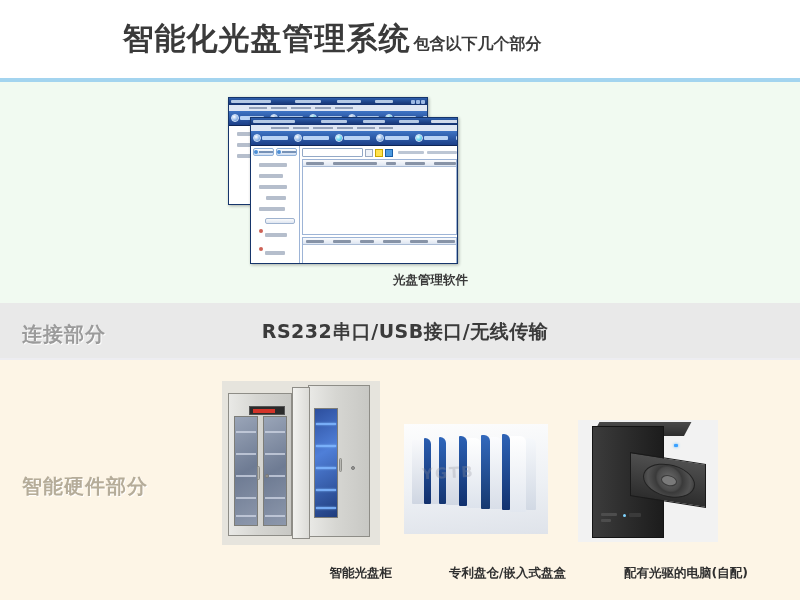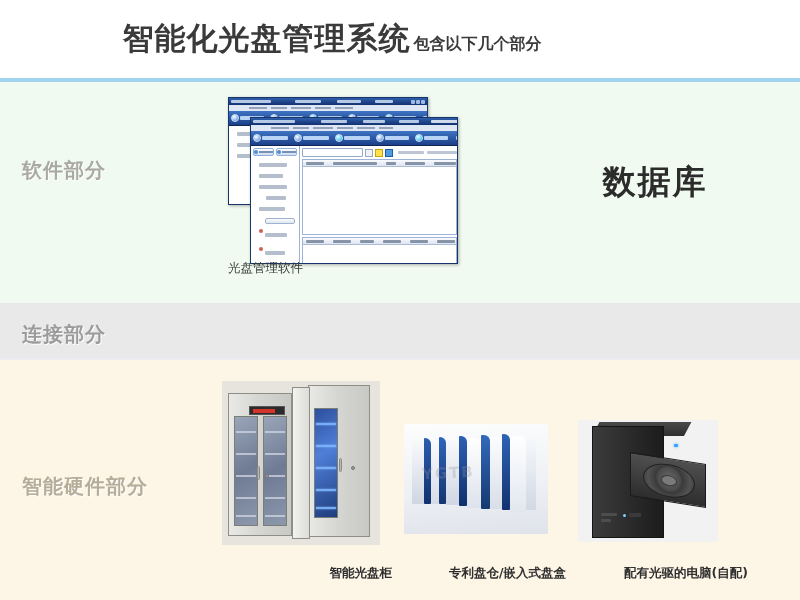--- a/index.html
+++ b/index.html
@@ -167,22 +167,22 @@
   .grid-head {
     height: 7px;
     background: linear-gradient(to bottom,#fafbfd,#dde5f1);
     border-bottom: 1px solid #aabcd6;
     display: flex; align-items: center; gap: 9px; padding-left: 3px;
   }
   .gh-cell { height: 3px; background: #66748c; opacity: .75; border-radius: 1px; }
   .grid-body { flex: 1; background: #ffffff; }
 
   .sw-caption {
-    position: absolute; left: 228px; top: 260px; width: 240px;
-    text-align: left; font-size: 12.5px; color: #3a3a3a; font-weight: normal;
+    position: absolute; left: 228px; top: 272px; width: 240px;
+    text-align: right; font-size: 12.5px; color: #3a3a3a; font-weight: bold;
   }
 
   
   .photo { position: absolute; overflow: hidden; }
 
   
   .ph-cabinet { left: 222px; top: 381px; width: 158px; height: 164px; background: #e6e4dd; }
   .cab {
     position: absolute; border: 1px solid #8e8d87;
     background: linear-gradient(to right,#e9e9e6 0%,#d6d6d2 45%,#c8c8c4 100%);
@@ -273,21 +273,20 @@
 
   <div class="header">
     <div class="header-inner">
       <span class="title-main">智能化光盘管理系统</span>
       <span class="title-sub">包含以下几个部分</span>
     </div>
   </div>
   <div class="divider-blue"></div>
 
   <div class="band band-software"></div>
-  <div class="band-label lbl-software">软件部分</div>
 
   <div class="sw-wrap">
 
     <div class="win win-back">
       <div class="tbar">
         <div class="tbar-text">
           <span class="tb-seg" style="width:40px"></span>
           <span class="tb-seg" style="width:26px;margin-left:22px"></span>
           <span class="tb-seg" style="width:24px;margin-left:14px"></span>
           <span class="tb-seg" style="width:18px;margin-left:12px"></span>
@@ -471,25 +470,25 @@
             <div class="grid-body"></div>
           </div>
         </div>
       </div>
     </div>
   </div>
 
   <div class="sw-caption">光盘管理软件</div>
 
   <div class="db-block">
-    <div class="db-title">数据库</div>
   </div>
 
   <div class="band band-connect"></div>
   <div class="band-label lbl-connect">连接部分</div>
+  <div class="conn-text">RS232串口/USB接口/无线传输</div>
 
   <div class="band band-hardware"></div>
   <div class="band-label lbl-hardware">智能硬件部分</div>
 
   <div class="photo ph-cabinet">
     <div class="cab cab-c">
 
       <div class="glass left blue">
         <span class="shelf b" style="top:14px"></span>
           <span class="shelf b" style="top:36px"></span>

